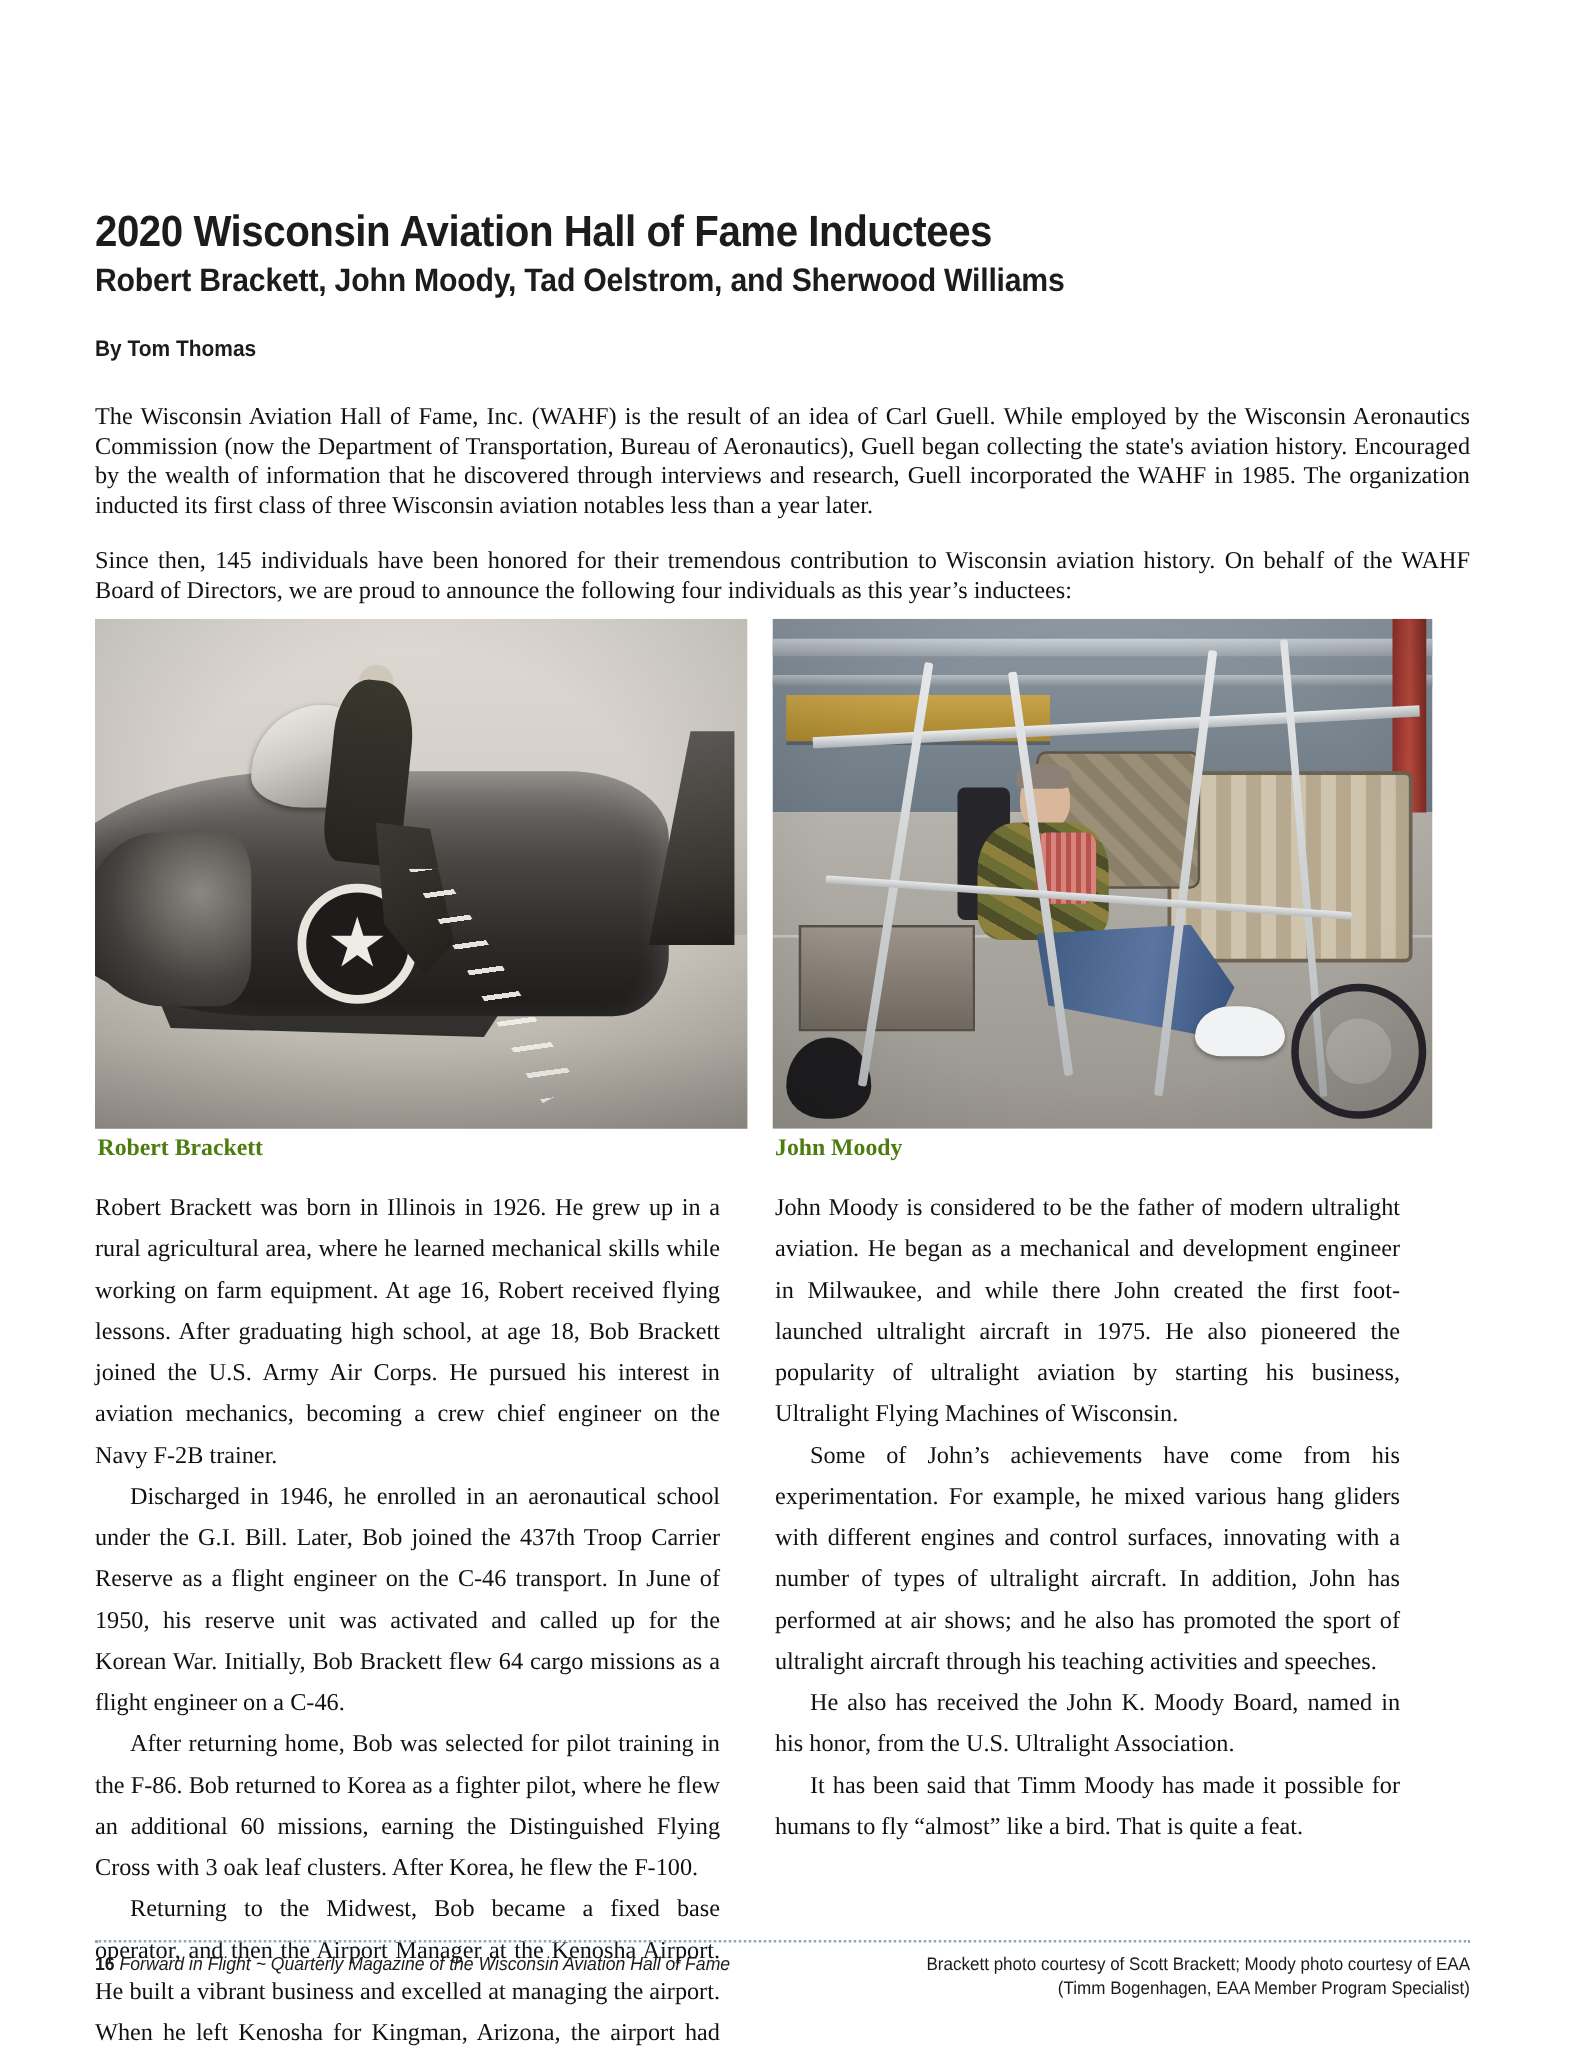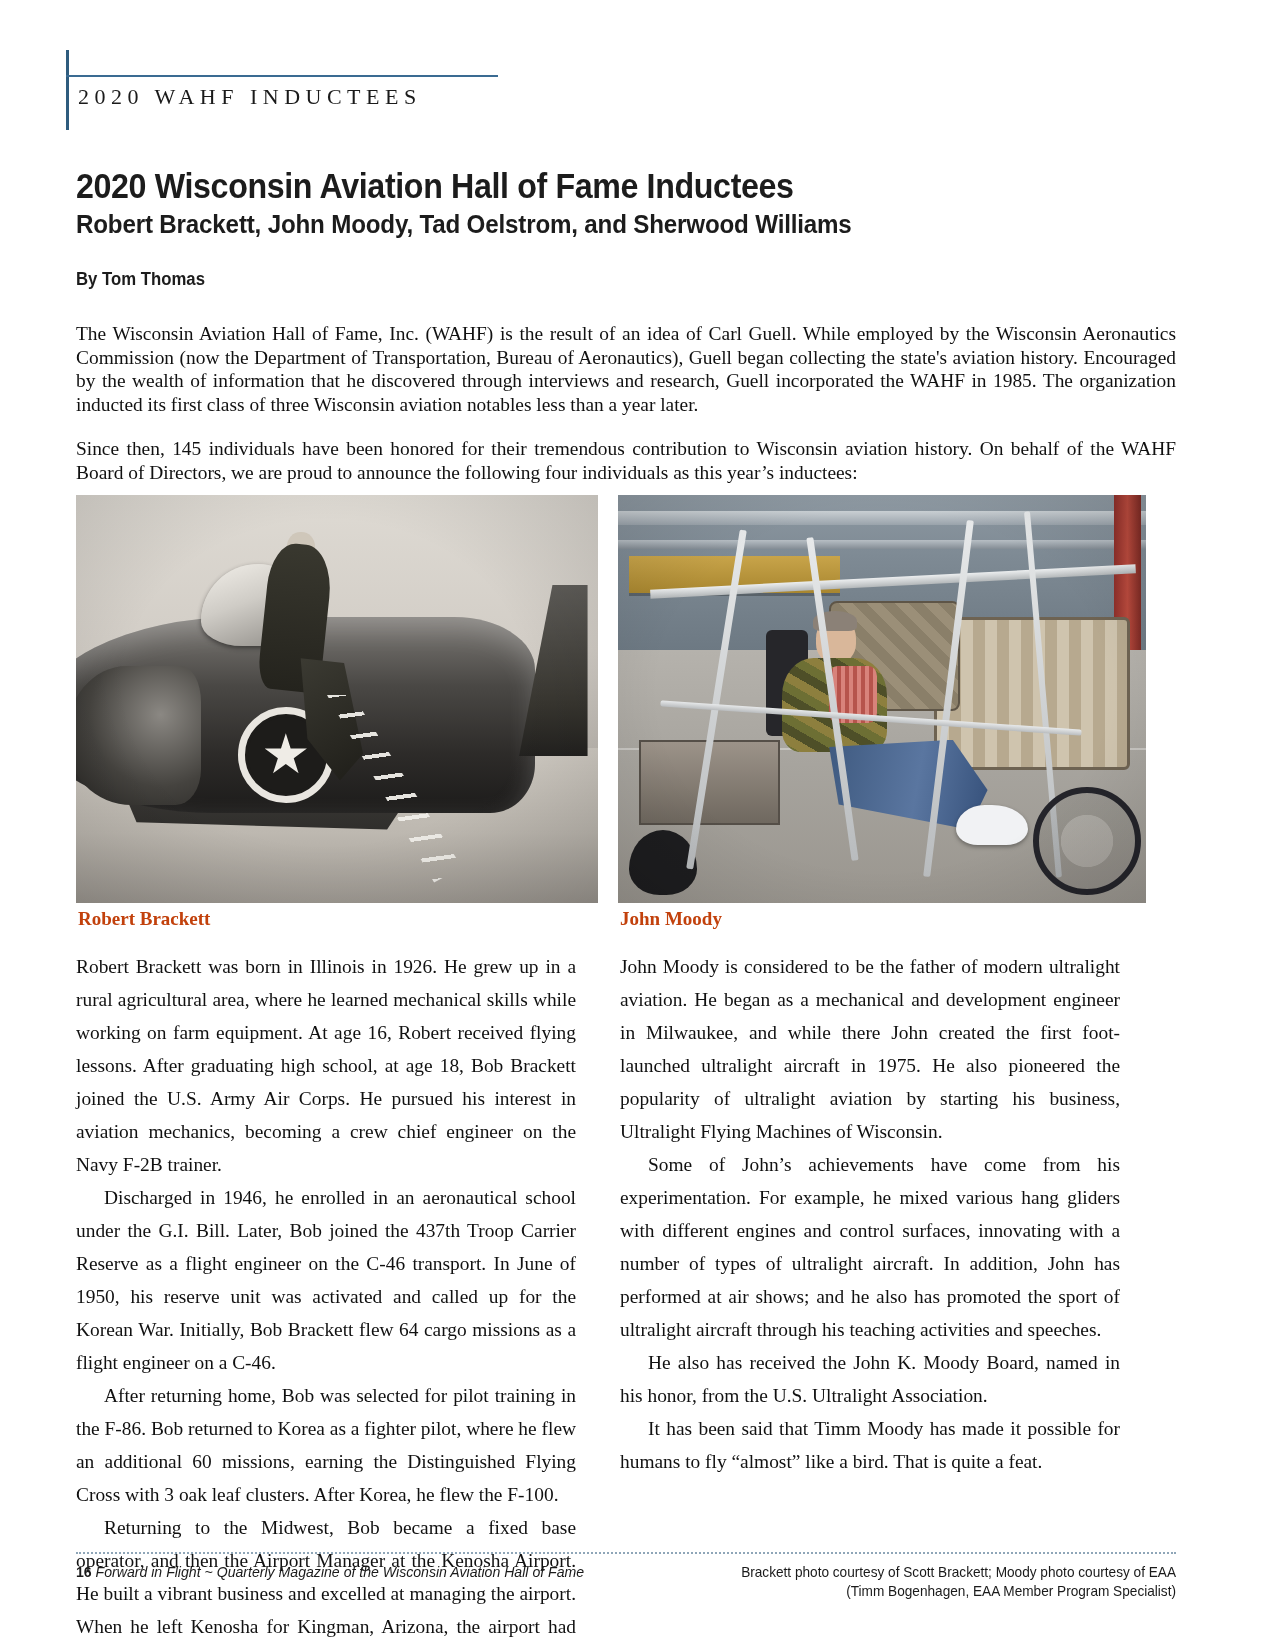--- a/index.html
+++ b/index.html
@@ -358,21 +358,21 @@
     position: absolute; inset: 0;
     background: radial-gradient(ellipse at 50% 48%, rgba(0,0,0,0) 60%, rgba(0,0,0,0.12) 100%);
   }
 
   
   .caption {
     position: absolute;
     font-family: "Liberation Serif", "DejaVu Serif", serif;
     font-weight: bold;
     font-size: 19px;
-    color: #c2410c;
+    color: #4d7c0f;
     white-space: nowrap;
   }
   #cap-left  { left: 78px;  top: 908px; }
   #cap-right { left: 620px; top: 908px; }
 
   
   .col {
     position: absolute;
     top: 950px;
     width: 500px;
@@ -420,25 +420,20 @@
     transform: scaleX(0.94);
     transform-origin: right top;
     color: #1a1a1a;
   }
 </style>
 </head>
 <body>
 
 <div class="page">
 
-  <div class="runhead-wrap">
-    <div class="runhead-vrule"></div>
-    <div class="runhead-hrule"></div>
-    <div class="runhead-text">2020 WAHF INDUCTEES</div>
-  </div>
 
   <div class="title-main">2020 Wisconsin Aviation Hall of Fame Inductees</div>
   <div class="title-sub">Robert Brackett, John Moody, Tad Oelstrom, and Sherwood Williams</div>
   <div class="byline">By Tom Thomas</div>
 
   <div class="intro" id="intro-p1">The Wisconsin Aviation Hall of Fame, Inc. (WAHF) is the result of an idea of Carl Guell. While employed by the Wisconsin Aeronautics Commission (now the Department of Transportation, Bureau of Aeronautics), Guell began collecting the state's aviation history. Encouraged by the wealth of information that he discovered through interviews and research, Guell incorporated the WAHF in 1985. The organization inducted its first class of three Wisconsin aviation notables less than a year later.</div>
   <div class="intro" id="intro-p2">Since then, 145 individuals have been honored for their tremendous contribution to Wisconsin aviation history. On behalf of the WAHF Board of Directors, we are proud to announce the following four individuals as this year’s inductees:</div>
 
   <div class="photos">
 

